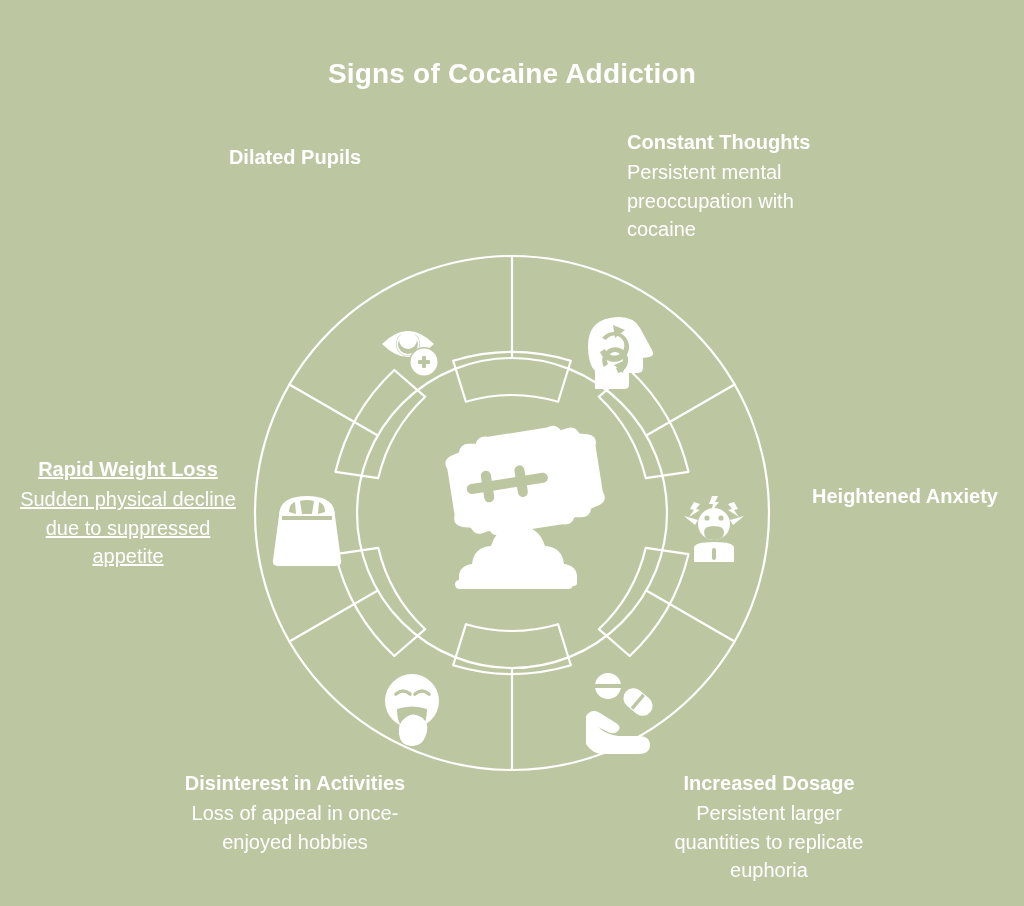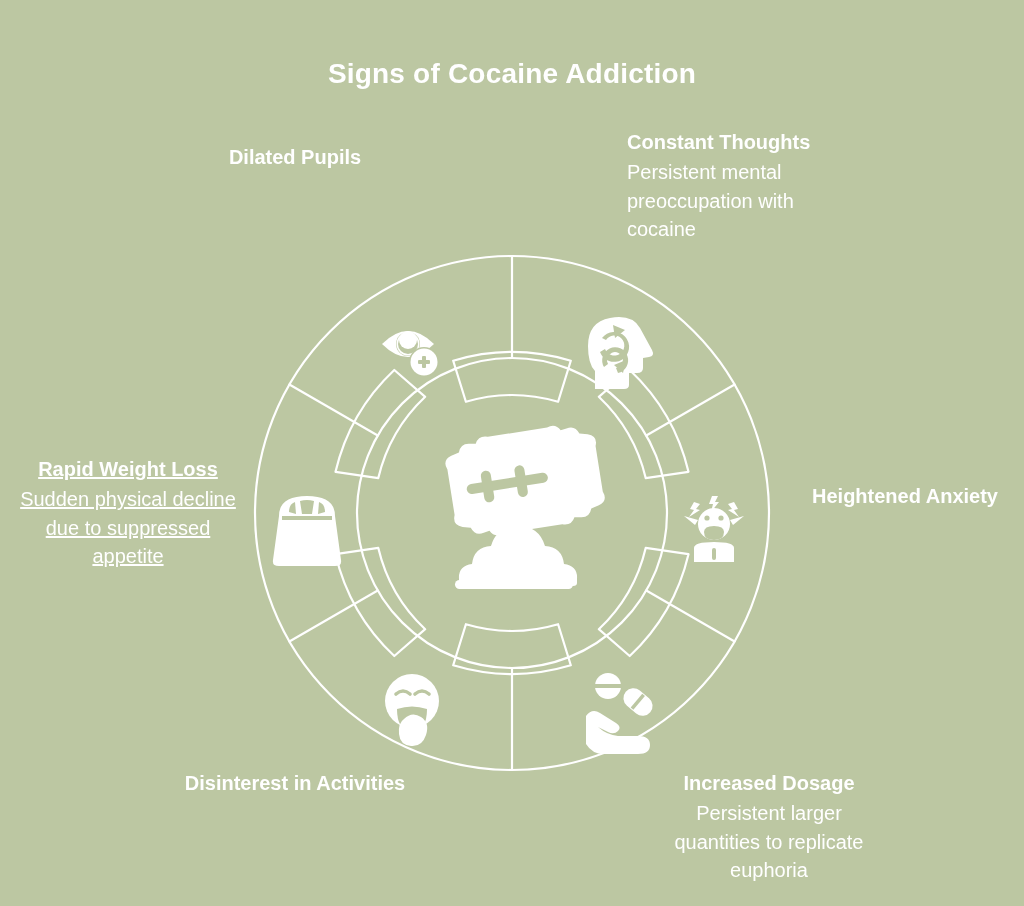--- a/index.html
+++ b/index.html
@@ -201,20 +201,21 @@
     <div class="lb-title">Rapid Weight Loss</div>
     <div class="lb-desc">Sudden physical decline due to suppressed appetite</div>
   </div>
 
   <div class="label-block lb-anxiety">
     <div class="lb-title">Heightened Anxiety</div>
   </div>
 
   <div class="label-block lb-disint">
     <div class="lb-title">Disinterest in Activities</div>
+    <div class="lb-desc">Loss of appeal in once-enjoyed hobbies</div>
   </div>
 
   <div class="label-block lb-dosage">
     <div class="lb-title">Increased Dosage</div>
     <div class="lb-desc">Persistent larger quantities to replicate euphoria</div>
   </div>
 
 </div>
 
 </body></html>

